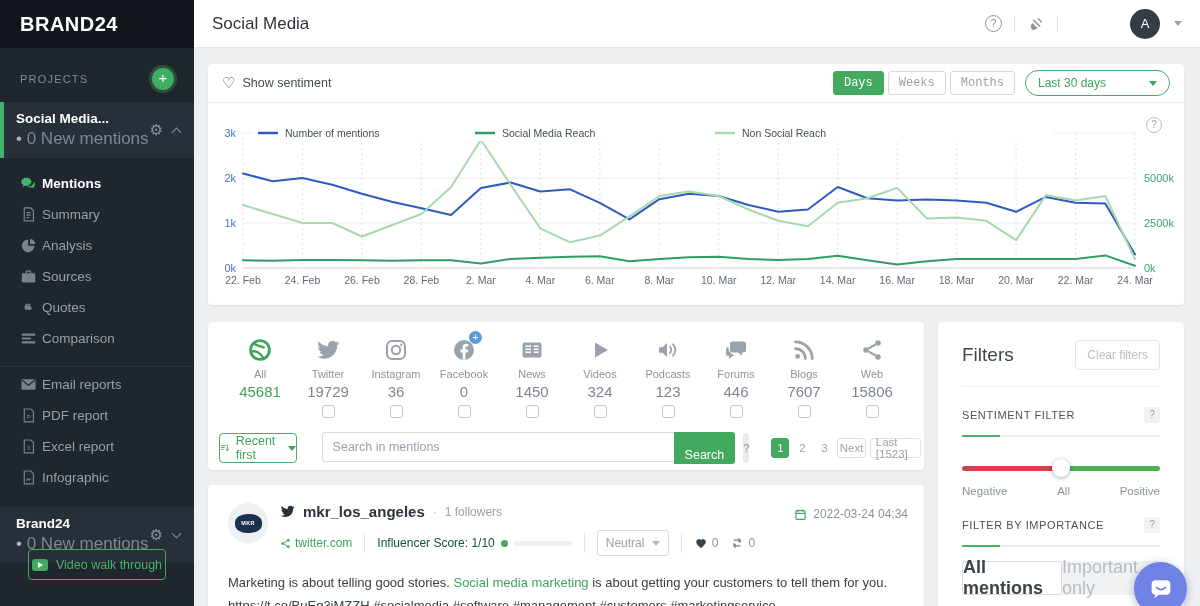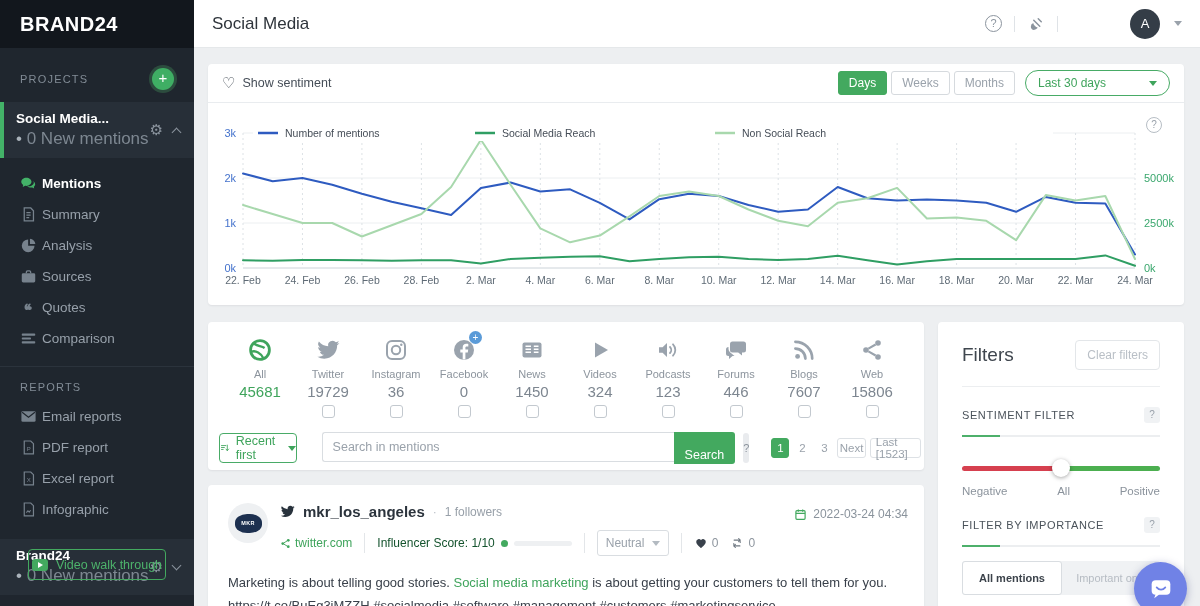--- a/index.html
+++ b/index.html
@@ -49,21 +49,21 @@
   .card { position:absolute; background:#fff; border-radius:4px; box-shadow:0 1px 2px rgba(40,50,60,.08); }
   .chart-card { left:208px; top:64px; width:976px; height:241px; }
   .sources-card { left:208px; top:322px; width:716px; height:148px; }
   .mention-card { left:208px; top:485px; width:716px; height:200px; }
   .filters-card { left:938px; top:322px; width:246px; height:400px; }
 
   
   .chart-head { height:39px; display:flex; align-items:center; padding:0 14px; border-bottom:1px solid #e9ecef; }
   .show-sent { display:flex; align-items:center; gap:7px; font-size:12.5px; color:#454d57; cursor:pointer; }
   .show-sent .ht { font-size:15px; color:#454d57; }
-  .range-group { margin-left:auto; display:flex; align-items:flex-end; gap:4px; }
+  .range-group { margin-left:auto; display:flex; align-items:flex-end; gap:4px;font-family:Liberation Mono, monospace; }
   .range-btn { height:24px; padding:0 10px; border:1px solid #d6dade; border-radius:3px; background:#fff; color:#9aa2ab; font-size:12px; cursor:pointer; font-family:inherit; }
   .range-btn.active { background:#43a95f; border-color:#43a95f; color:#fff; }
   .range-select { margin-left:10px; height:26px; min-width:145px; border:1px solid #48ab66; border-radius:14px; color:#3fa45c; font-size:12px; display:flex; align-items:center; justify-content:space-between; padding:0 12px; cursor:pointer; }
   .range-select .caret { border-top-color:#3fa45c; }
   .chart-help { position:absolute; right:22px; top:53px; width:16px; height:16px; border:1.3px solid #b7bec5; color:#9aa2ab; border-radius:50%; font-size:10px; text-align:center; line-height:14px; cursor:pointer; }
 
   
   .sources-row { display:flex; padding:16px 18px 0 18px; }
   .src-col { flex:1; display:flex; flex-direction:column; align-items:center; position:relative; cursor:pointer; }
   .src-ic { width:24px; height:24px; color:#9aa3ad; }
@@ -126,21 +126,21 @@
   .f-sec-head { display:flex; align-items:center; justify-content:space-between; margin-top:20px; }
   .f-label { font-size:11px; letter-spacing:.6px; color:#4a525a; }
   .f-help { width:16px; height:16px; background:#f0f2f4; border-radius:3px; color:#9aa2ab; font-size:10px; text-align:center; line-height:16px; cursor:pointer; }
   .f-underline { margin-top:12px; height:2px; background:#eceef0; position:relative; }
   .f-underline:before { content:""; position:absolute; left:0; top:0; width:38px; height:2px; background:#4db06b; }
   .sent-slider { margin-top:22px; position:relative; height:18px; }
   .sent-track { position:absolute; top:7px; left:0; right:0; height:5px; border-radius:3px; background:linear-gradient(to right,#d6404f 0%,#d6404f 50%,#4caf50 50%,#4caf50 100%); }
   .thumb { position:absolute; width:18px; height:18px; background:#fff; border-radius:50%; box-shadow:0 1px 4px rgba(0,0,0,.35); top:0; cursor:pointer; }
   .sent-labels { display:flex; justify-content:space-between; font-size:11.5px; color:#8b939c; margin-top:8px; }
   .seg { display:flex; margin-top:14px; background:#f0f2f4; border-radius:3px; height:34px; }
-  .seg-opt { flex:1; display:flex; align-items:center; justify-content:center; font-size:11px; color:#b6bcc3; cursor:pointer; }
+  .seg-opt { flex:1; display:flex; align-items:center; justify-content:center; font-size:18px; color:#b6bcc3; cursor:pointer; }
   .seg-opt.active { background:#fff; border:1px solid #d9dde1; border-radius:3px; color:#3c434b; font-weight:bold; }
 
   
   .chat-widget { position:absolute; left:1134px; top:562px; width:53px; height:53px; border-radius:50%; background:#7082e6; box-shadow:0 2px 8px rgba(40,50,120,.35); display:flex; align-items:center; justify-content:center; cursor:pointer; }
   .chat-widget svg { width:28px; height:28px; }
 
   .chart-svg text { font-family:"Liberation Sans", sans-serif; }
 </style>
 </head>
 <body>
@@ -214,21 +214,20 @@
           <svg viewBox="0 0 24 24" fill="currentColor">
             <rect x="2.5" y="5" width="19" height="3" rx="1"></rect>
             <rect x="2.5" y="10.5" width="13" height="3" rx="1"></rect>
             <rect x="2.5" y="16" width="19" height="3" rx="1"></rect>
           </svg>
         </span>
         <span>Comparison</span>
       </div>
     </div>
   <div class="side-divider"></div>
-  <span class="reports-label">REPORTS</span>
   <div class="nav" id="side-reports" style="padding-top:2px;">
       <div class="nav-item">
         <span class="ic">
           <svg viewBox="0 0 24 24" fill="currentColor">
             <rect x="2" y="4.5" width="20" height="15" rx="2"></rect>
             <path d="M3 6l9 7 9-7" fill="none" stroke="#1f262e" stroke-width="1.7"></path>
           </svg>
         </span>
         <span>Email reports</span>
       </div>

